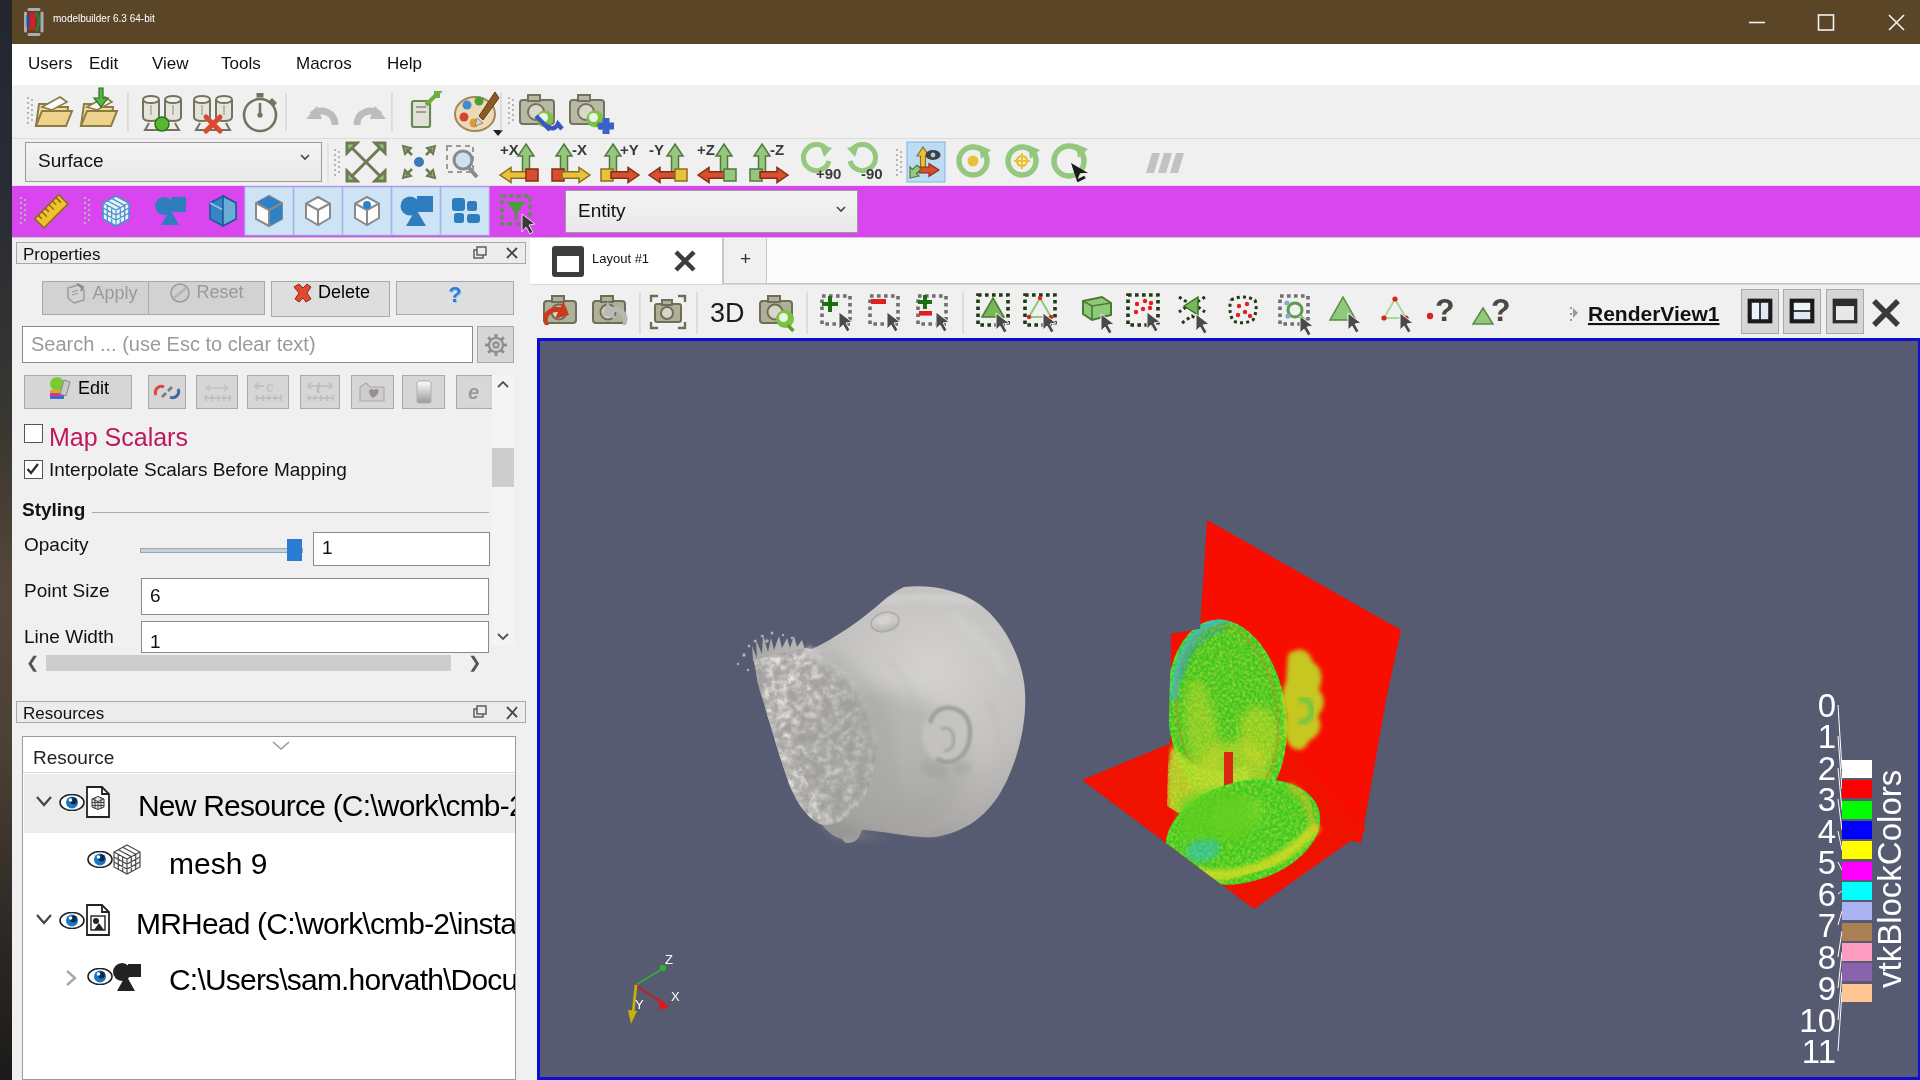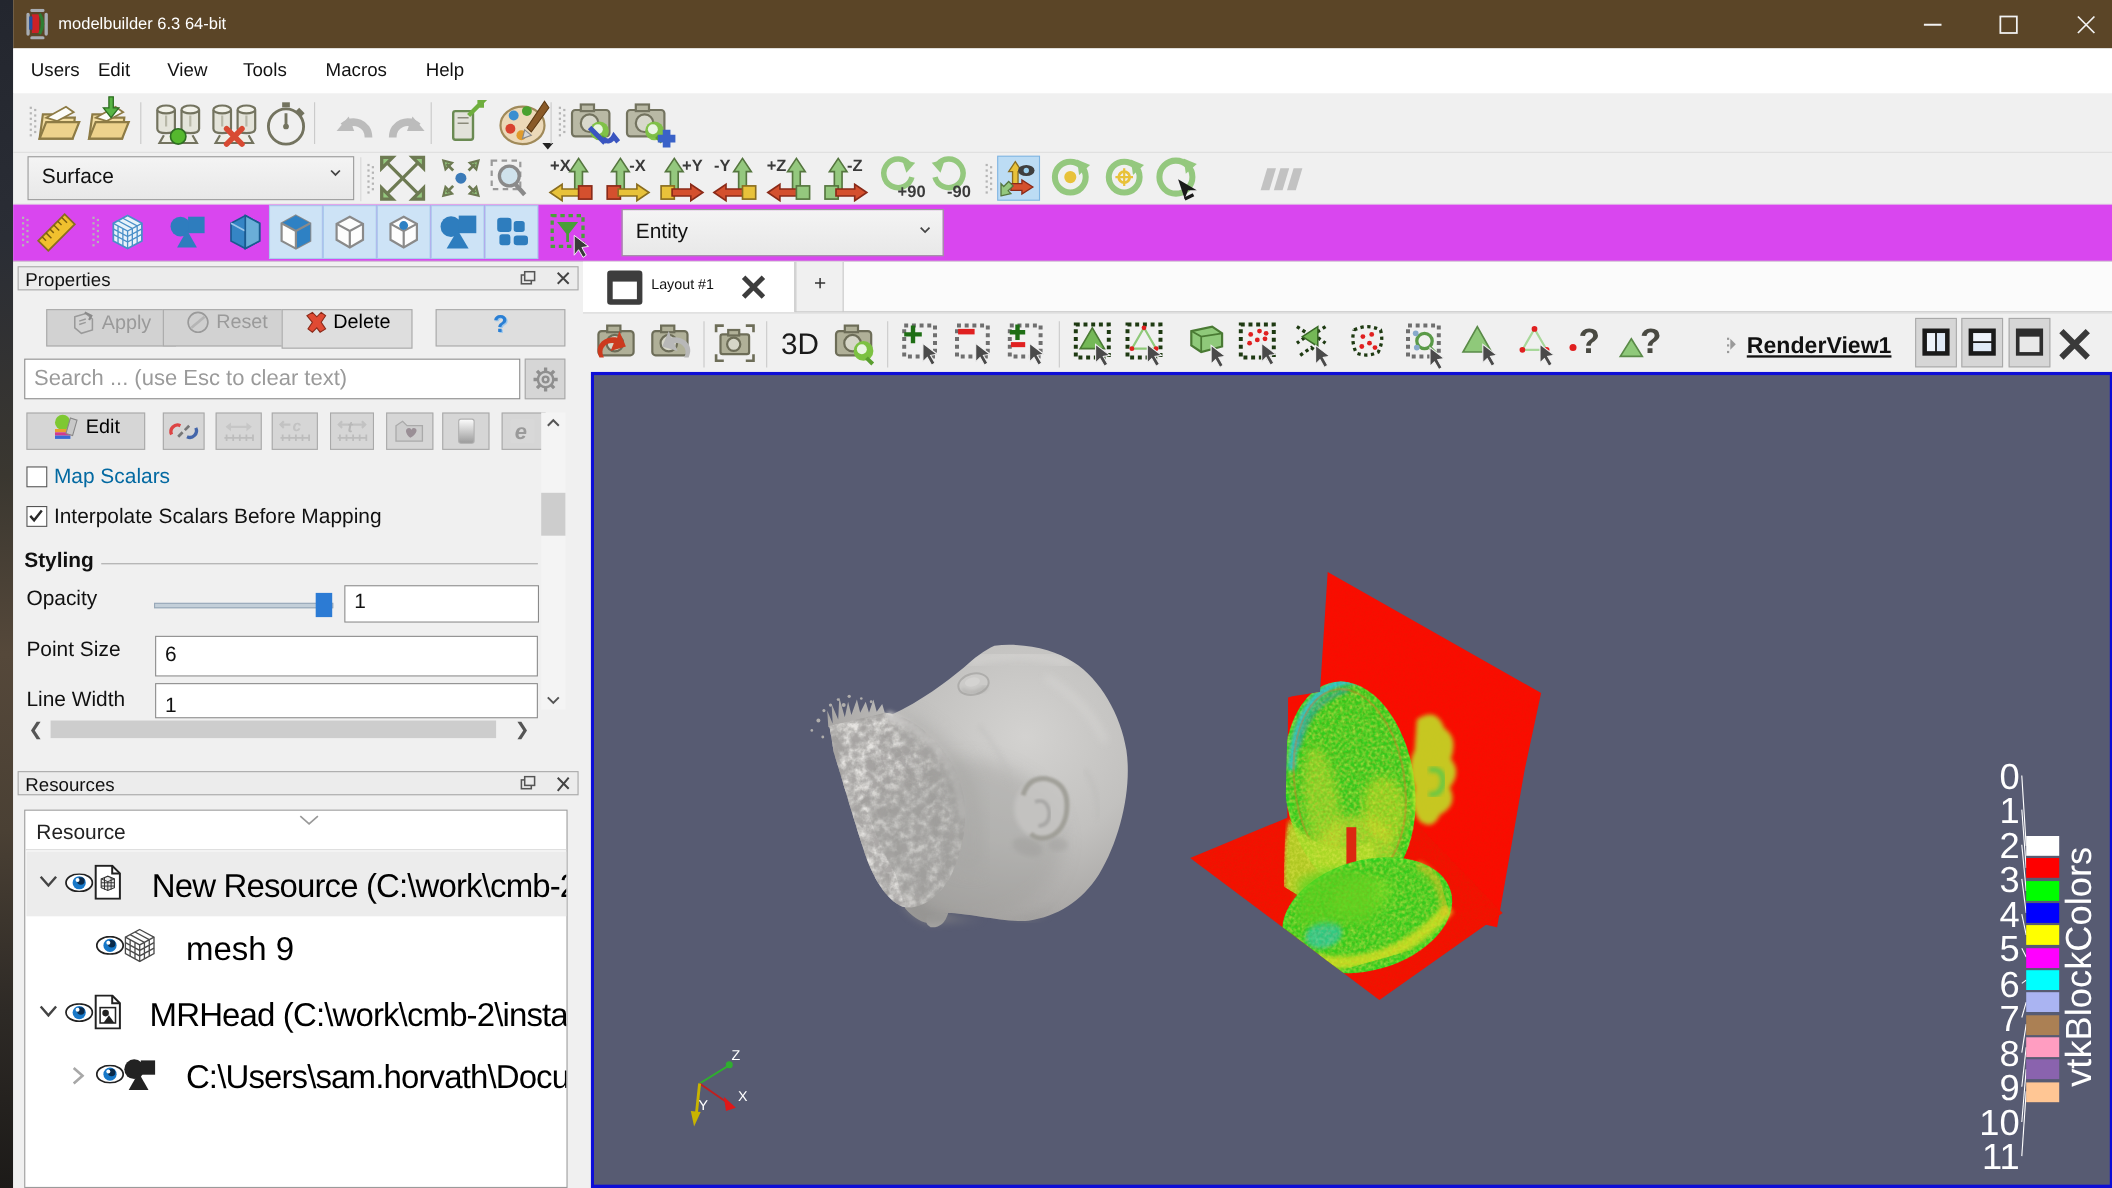--- a/index.html
+++ b/index.html
@@ -4,21 +4,21 @@
 <style>
 * { margin:0; padding:0; box-sizing:border-box; }
 html,body { width:1920px; height:1080px; overflow:hidden; font-family:"Liberation Sans", sans-serif; }
 body { position:relative; background:#f0f0f0; }
 .abs { position:absolute; }
 
 #desktop { left:0; top:0; width:12px; height:1080px;
   background:linear-gradient(180deg,#23262e 0%,#2a2d35 20%,#3a3730 40%,#55483a 55%,#4a4034 70%,#2e2a26 85%,#1c1a18 100%); }
 
 #titlebar { left:12px; top:0; width:1908px; height:44px; background:#5b4527; color:#ffffff; }
-#titletext { left:53px; top:13px; font-size:15px; color:#fff; }
+#titletext { left:53px; top:13px; font-size:10px; color:#fff; }
 
 #menubar { left:12px; top:44px; width:1908px; height:41px; background:#ffffff; font-size:17px; color:#111; }
 .menuitem { position:absolute; top:10px; }
 
 #row1 { left:12px; top:85px; width:1908px; height:54px; background:#f0f0f0; border-bottom:1px solid #dcdcdc; }
 #row2 { left:12px; top:139px; width:1908px; height:47px; background:#f0f0f0; border-bottom:1px solid #e2e2e2; }
 #row3 { left:12px; top:186px; width:1908px; height:52px; background:#d946ef; border-bottom:1px solid #c9c9c9; }
 
 #leftpanel { left:12px; top:238px; width:518px; height:842px; background:#f0f0f0; }
 .dockhdr { position:absolute; left:4px; width:510px; height:22px; background:#ececec; border:1px solid #a8a8a8; font-size:17px; color:#111; }
@@ -398,21 +398,21 @@
 </div>
 <div class="btn dis" style="left:24px; top:281px; width:118px; height:34px;margin-left:18px;"><svg width="24" height="24" viewBox="0 0 24 24" style="vertical-align:-7px;">
       <path d="M4 6 L14 3 L20 8 L20 18 L10 21 L4 16 Z" fill="#d3d3d3" stroke="#9a9a9a" stroke-width="1.4"></path>
       <path d="M8 10 l6 -2 m-6 5 l6 -2" stroke="#9a9a9a" stroke-width="1.2"></path>
       <path d="M13 2 l6 3 l-2 4" fill="none" stroke="#8a8a8a" stroke-width="2"></path>
     </svg> Apply</div>
 <div class="btn dis" style="left:148px; top:281px; width:117px; height:34px;"><svg width="22" height="22" viewBox="0 0 22 22" style="vertical-align:-6px;">
       <circle cx="11" cy="11" r="9" fill="#cfcfcf" stroke="#9a9a9a" stroke-width="1.5"></circle>
       <path d="M5 16 L17 6" stroke="#b5b5b5" stroke-width="2.5"></path>
     </svg> Reset</div>
-<div class="btn" style="left:256px; top:281px; width:119px; height:36px; background:#dedede;"><svg width="22" height="22" viewBox="0 0 22 22" style="vertical-align:-6px;">
+<div class="btn" style="left:271px; top:281px; width:119px; height:36px; background:#dedede;"><svg width="22" height="22" viewBox="0 0 22 22" style="vertical-align:-6px;">
       <path d="M3 5 l5 -3 l4 4 l4 -4 l4 3 l-4 6 l4 6 l-5 3 l-3 -4 l-4 4 l-4 -3 l4 -6 z" fill="#e04a33" stroke="#8a2a1a" stroke-width="1"></path>
     </svg> Delete</div>
 <div class="btn" style="left:396px; top:281px; width:118px; height:34px; font-weight:bold; color:#2a7fd4; font-size:22px; background:#dedede;"><span style="text-shadow:1px 1px 0 #9ec7ea;">?</span></div>
 <div class="field" style="left:22px; top:326px; width:451px; height:37px;">
     <span style="position:absolute; left:8px; top:6px; color:#9a9a9a; font-size:20px;">Search ... (use Esc to clear text)</span>
   </div>
 <div class="btn" style="left:477px; top:326px; width:37px; height:37px;"><svg width="26" height="26" viewBox="0 0 26 26" style="margin-top:5px;">
       <g fill="none" stroke="#8f8f8f" stroke-width="2.2">
         <circle cx="13" cy="13" r="7"></circle>
         <circle cx="13" cy="13" r="2.6"></circle>
@@ -465,21 +465,21 @@
           <stop offset="0" stop-color="#fdfdfd"></stop>
           <stop offset="1" stop-color="#9a9a9a"></stop>
         </linearGradient>
       </defs>
     </svg></div>
 <div class="btn" style="left:456px; top:375px; width:40px; height:34px;"><svg width="28" height="26" viewBox="0 0 28 26" style="margin-top:3px;">
       <rect x="2" y="2" width="22" height="22" rx="2" fill="#d8d8d8"></rect>
       <text x="6" y="20" font-size="20" font-weight="bold" font-style="italic" fill="#9a9a9a">e</text>
     </svg></div>
 <div class="abs" style="left:24px; top:424px; width:19px; height:19px; background:#fff; border:1.6px solid #555;"></div>
-<div class="abs" style="left:49px; top:423px; font-size:19px; color:#0369a1;">Map Scalars</div>
+<div class="abs" style="left:49px; top:423px; font-size:25px; color:#be185d;">Map Scalars</div>
 <div class="abs" style="left:24px; top:460px; width:19px; height:19px; background:#fff; border:1.6px solid #555;"><svg width="16" height="16" viewBox="0 0 16 16">
       <path d="M2.5 8 L6 12 L13 3" fill="none" stroke="#2a2a2a" stroke-width="2.2"></path>
     </svg></div>
 <div class="abs" style="left:49px; top:459px; font-size:19px; color:#111;">Interpolate Scalars Before Mapping</div>
 <div class="abs" style="left:22px; top:499px; font-size:19px; font-weight:bold; color:#111;">Styling</div>
 <div class="abs" style="left:92px; top:512px; width:397px; height:1px; background:#aaa;"></div>
 <div class="abs" style="left:24px; top:534px; font-size:19px; color:#111;">Opacity</div>
 <div class="abs" style="left:140px; top:548px; width:163px; height:5px; background:#c3cfd9; border:1px solid #98a8b8;"></div>
 <div class="abs" style="left:287px; top:539px; width:15px; height:22px; background:#2c7bd4;"></div>
 <div class="field" style="left:313px; top:532px; width:177px; height:34px;">

